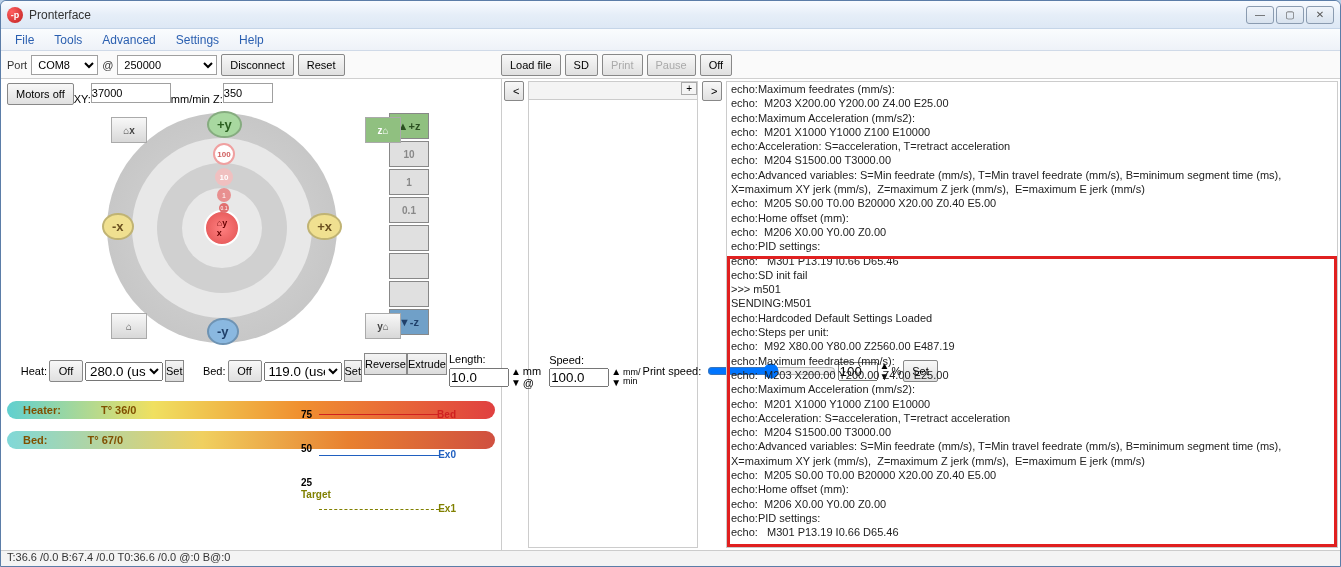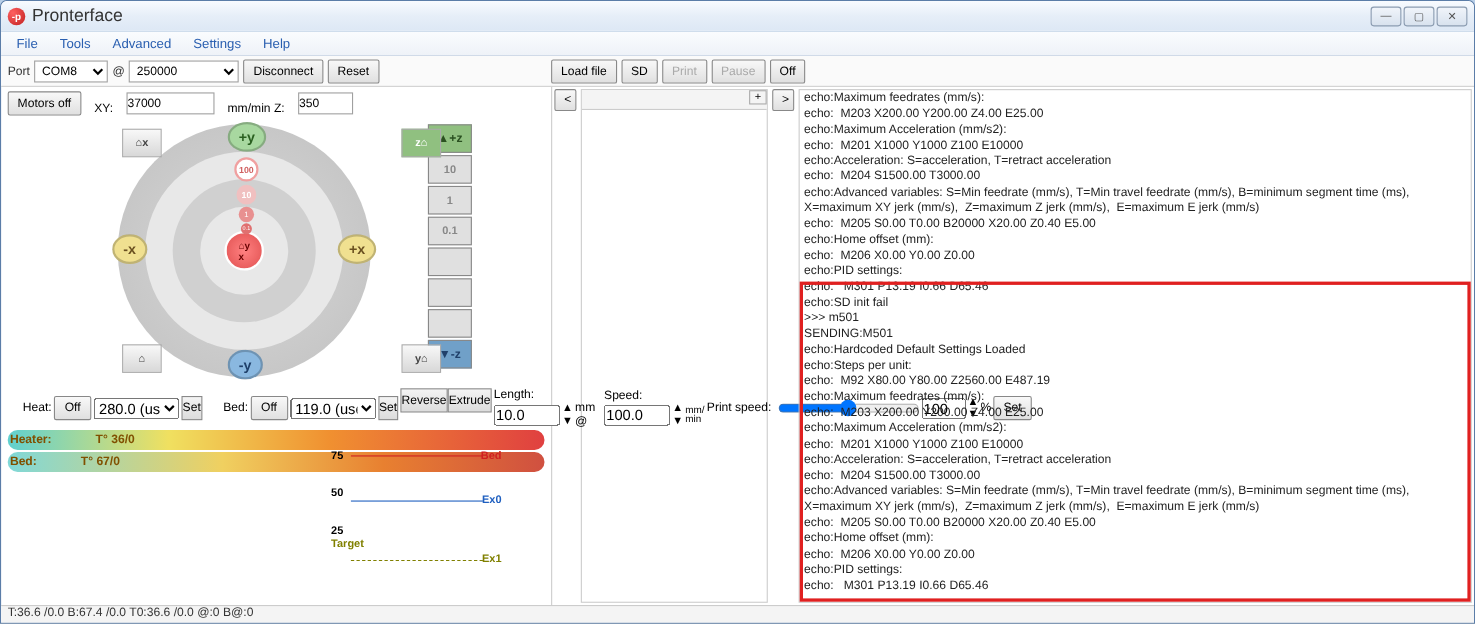--- a/index.html
+++ b/index.html
@@ -1,32 +1,32 @@
 <!DOCTYPE html>
 <html><head>
 <meta charset="utf-8">
 <style>
 * { box-sizing: border-box; margin: 0; padding: 0; font-family: "Segoe UI", Tahoma, sans-serif; }
 body { background: linear-gradient(to bottom, #b8cfe8 0%, #e8b8c0 50%, #e8d8b8 100%); width: 1341px; height: 567px; overflow: hidden; }
 .window { position: absolute; top: 0; left: 0; width: 1341px; height: 567px; background: #fff; border: 1px solid #5b7da8; border-radius: 6px 6px 0 0; }
 .titlebar { height: 28px; background: linear-gradient(to bottom, #f8fbff 0%, #e6eef8 50%, #dde8f5 100%); border-radius: 6px 6px 0 0; display: flex; align-items: center; padding: 0 6px; border-bottom: 1px solid #c5d5e8; }
 .titlebar .icon { width: 16px; height: 16px; border-radius: 50%; background: radial-gradient(circle at 30% 30%, #ff6060, #c02020); margin-right: 6px; display:flex;align-items:center;justify-content:center;color:#fff;font-size:9px;font-weight:bold;}
-.titlebar .title { font-size: 16px; color: #333; flex: 1; }
+.titlebar .title { font-size: 12px; color: #333; flex: 1; }
 .winbtns { display: flex; gap: 2px; }
 .winbtn { width: 28px; height: 18px; border: 1px solid #8a9bb0; border-radius: 3px; background: linear-gradient(#f0f4fa,#d8e2ee); font-size: 10px; display:flex;align-items:center;justify-content:center; color:#555;}
 .menubar { height: 22px; background: linear-gradient(#fafcfe,#eef2f8); border-bottom: 1px solid #d0dae8; display: flex; align-items: center; padding: 0 4px; }
 .menubar span { font-size: 12px; color: #2a5fb0; padding: 2px 10px; cursor: default; }
 .toolbar { height: 28px; display: flex; align-items: center; padding: 2px 6px; gap: 4px; border-bottom: 1px solid #d0d0d0; background:#fafafa;}
 .toolbar label, .toolbar span { font-size: 11px; color: #333; }
 .toolbar input[type=text], .toolbar select { font-size: 11px; height: 20px; border: 1px solid #a0a0a0; padding: 0 2px; background:#fff;}
 .btn { font-size: 11px; height: 22px; padding: 0 8px; border: 1px solid #888; background: linear-gradient(#f8f8f8,#e0e0e0); border-radius: 2px; }
 .btn:disabled { color: #aaa; }
 .content { display: flex; height: calc(100% - 28px - 22px - 28px - 16px); }
 .leftpane { width: 500px; padding: 4px 6px; display:flex; flex-direction:column; position:relative;}
-.row { display: flex; align-items: center; gap: 12px; margin-bottom: 4px; }
+.row { display: flex; align-items: flex-start; gap: 0; margin-bottom: 4px; }
 .row label { font-size: 11px; margin-top: 10px; }
 .row input, .row select { font-size: 11px; height: 20px; border: 1px solid #a0a0a0; }
 .jogarea { display:flex; gap:10px; padding: 4px 0 10px 100px; }
 .jogdial { width:230px; height:230px; position:relative; }
 .dialbg { position:absolute; border-radius:50%; }
 .ring1 { width:230px;height:230px;left:0;top:0;background:radial-gradient(circle,#d8d8d8,#c0c0c0);}
 .ring2 { width:180px;height:180px;left:25px;top:25px;background:#e8e8e8;}
 .ring3 { width:130px;height:130px;left:50px;top:50px;background:#d0d0d0;}
 .ring4 { width:80px;height:80px;left:75px;top:75px;background:#e8e8e8;}
 .center { position:absolute;width:36px;height:36px;left:97px;top:97px;border-radius:50%;background:radial-gradient(#ff8080,#e05050);border:2px solid #fff;display:flex;align-items:center;justify-content:center;font-size:9px;font-weight:bold;color:#600;}
@@ -40,21 +40,21 @@
 .zbtn { width:40px;height:26px;border:1px solid #888;display:flex;align-items:center;justify-content:center;font-size:11px;font-weight:bold;}
 .zup{background:#90c080;color:#2a5020;}
 .zdn{background:#70a0c8;color:#20406a;}
 .zstep{background:#e0e0e0;color:#888;font-size:10px;}
 .controls { display:flex;flex-direction:row;gap:2px;font-size:11px;}
 .ctlrow { display:flex;align-items:center;gap:2px;}
 .ctlrow label{width:40px;text-align:right;}
 .widebtn{flex:1;height:22px;border:1px solid #888;background:linear-gradient(#f4f4f4,#dcdcdc);font-size:11px;}
 .extrudebar{display:flex;gap:0;}
 .extrudebar .widebtn{border-radius:0;}
-.heatbar { height:18px;border-radius:9px;font-size:11px;font-weight:bold;color:#805000;display:flex;align-items:center;padding:0 2px;gap:40px;margin-top:2px;}
+.heatbar { height:18px;border-radius:9px;font-size:11px;font-weight:bold;color:#805000;display:flex;align-items:center;padding:0 16px;gap:40px;margin-top:12px;}
 .heatbar.h{background:linear-gradient(to right,#60d0d0 0%,#f0e060 30%,#f09030 60%,#e04040 100%);}
 .heatbar.b{background:linear-gradient(to right,#80d8d8 0%,#f0d060 40%,#e88030 70%,#d05040 100%);}
 .minigraph{position:absolute;left:300px;top:330px;width:155px;height:120px;font-size:10px;}
 .minigraph .ytick{position:absolute;left:0;font-weight:bold;}
 .minigraph .line{position:absolute;height:1px;}
 .rightarea { flex:1; display:flex;flex-direction:column;border-left:1px solid #ccc;}
 .splitter{display:flex;flex:1;}
 .splitcol{border:1px solid #ccc;margin:2px;display:flex;flex-direction:column;}
 .splitleft{width:170px;}
 .splitcol .hdr{height:18px;border-bottom:1px solid #ccc;font-size:12px;text-align:center;background:#f4f4f4;}

